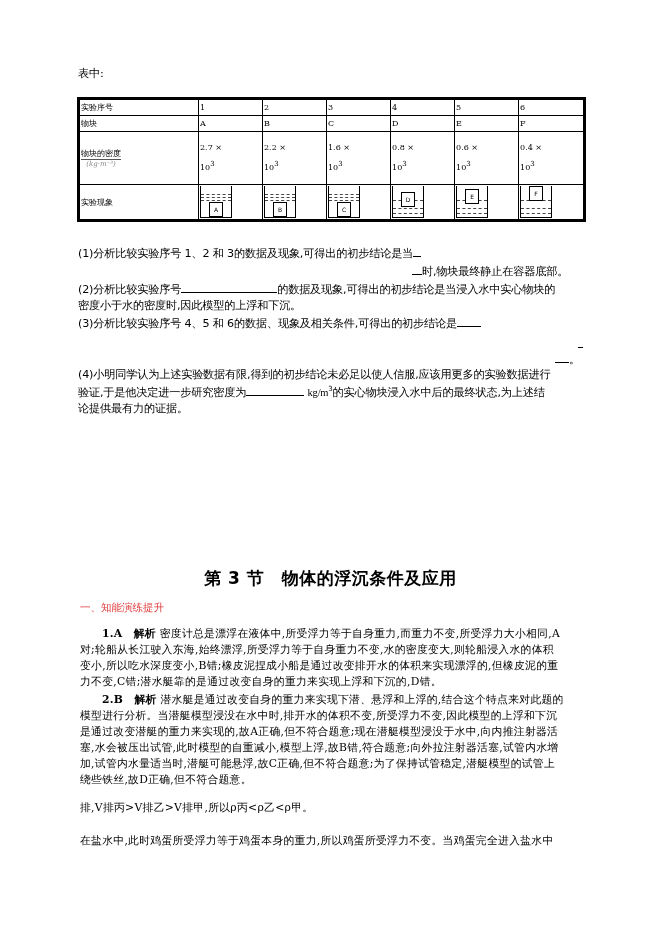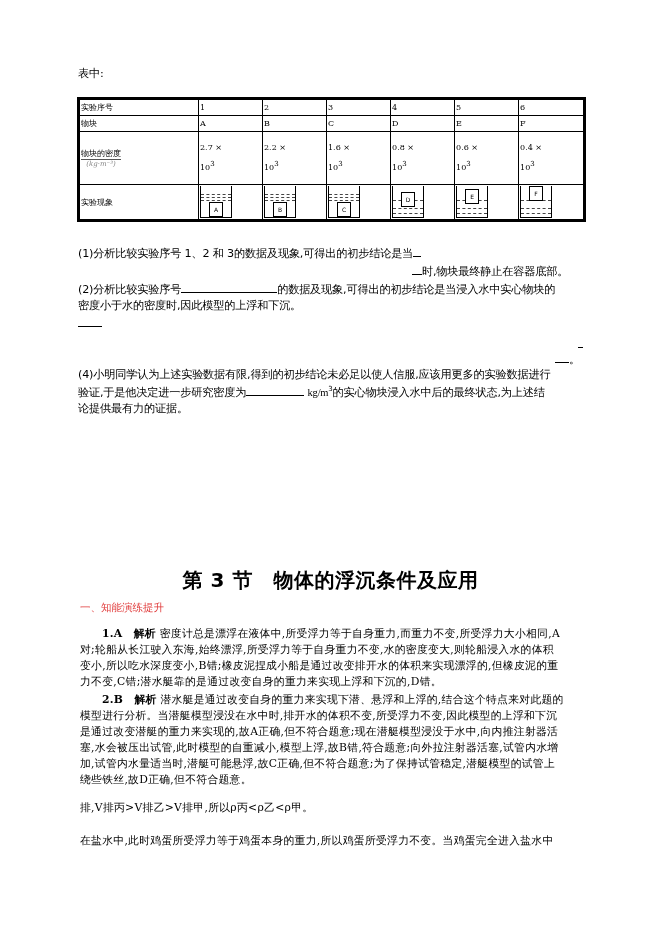--- a/index.html
+++ b/index.html
@@ -27,21 +27,21 @@
 
   
   .beaker { position: relative; width: 32px; height: 32px; margin-left: 0; }
   .beaker .wall-l, .beaker .wall-r { position: absolute; top: 0; bottom: 0; width: 1px; background: #000; }
   .beaker .wall-l { left: 0; } .beaker .wall-r { right: 0; }
   .beaker .floor { position: absolute; left: 0; right: 0; bottom: 0; height: 1px; background: #000; }
   .beaker .water { position: absolute; left: 1px; right: 1px; border-top: 1px dashed #444; height: 0; }
   .beaker .block { position: absolute; width: 12px; height: 13px; border: 1px solid #000; background: #fff;
                    font-size: 6px; line-height: 13px; text-align: center; font-family: "DejaVu Sans", sans-serif; }
 
-  .title { font-family: "DejaVu Sans", sans-serif; font-size: 20px; font-weight: bold; letter-spacing: 0.5px; }
+  .title { font-family: "DejaVu Sans", sans-serif; font-size: 17px; font-weight: bold; letter-spacing: 0.5px; }
   .section { color: #e03a3a; font-size: 10.5px; font-weight: normal; }
   .ans { font-family: "DejaVu Serif", serif; font-size: 10.8px; line-height: 16px; white-space: nowrap; letter-spacing: 0.3px; }
   .ans b.num { font-weight: bold; }
   .ans .kw { font-weight: bold; }
   .it { font-style: italic; }
 </style>
 </head>
 <body>
 
 <div class="abs txt" style="left:78px; top:66px;">表中:</div>
@@ -165,21 +165,21 @@
   <span>(1)分析比较实验序号 1、2 和 3的数据及现象,可得出的初步结论是当</span><span class="blank" style="width:8px;"></span>
 </div>
 <div class="abs txt" style="left:412px; top:263px;">
   <span class="blank" style="width:10px;"></span><span>时,物块最终静止在容器底部。</span>
 </div>
 <div class="abs txt" style="left:78px; top:281px;">
   <span>(2)分析比较实验序号</span><span class="blank" style="width:96px;"></span><span>的数据及现象,可得出的初步结论是当浸入水中实心物块的</span>
 </div>
 <div class="abs txt" style="left:78px; top:298px;">密度小于水的密度时,因此模型的上浮和下沉。</div>
 <div class="abs txt" style="left:78px; top:315px;">
-  <span class="blank" style="width:24px;"></span>
+  <span>(3)分析比较实验序号 4、5 和 6的数据、现象及相关条件,可得出的初步结论是</span><span class="blank" style="width:24px;"></span>
 </div>
 <div class="abs" style="left:578px; top:347px; width:5px; height:1px; background:#000;"></div>
 <div class="abs txt" style="left:555px; top:351px;">
   <span class="blank" style="width:14px;"></span><span>。</span>
 </div>
 <div class="abs txt" style="left:78px; top:367px;">(4)小明同学认为上述实验数据有限,得到的初步结论未必足以使人信服,应该用更多的实验数据进行</div>
 <div class="abs txt" style="left:78px; top:384px;">
   <span>验证,于是他决定进一步研究密度为</span><span class="blank" style="width:58px;"></span>
   <span class="small" style="font-family:Liberation Serif, serif;">kg/m</span><sup>3</sup><span>的实心物块浸入水中后的最终状态,为上述结</span>
 </div>

